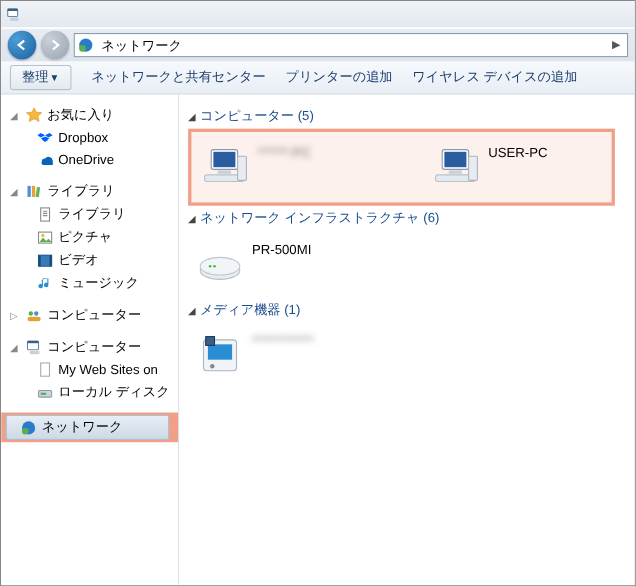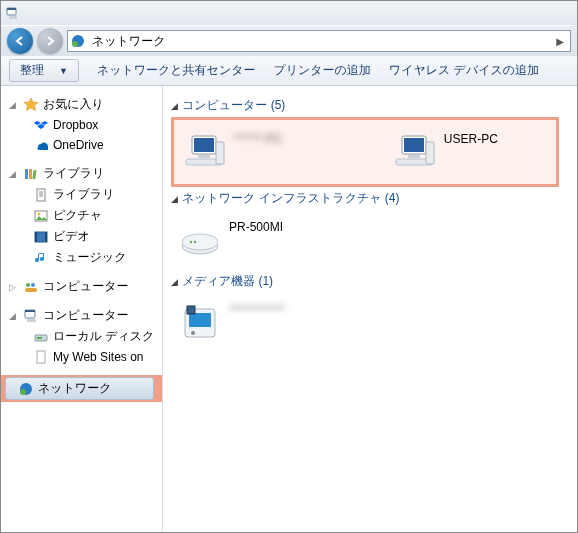--- a/index.html
+++ b/index.html
@@ -7,21 +7,21 @@
 .titlebar { height: 24px; background: linear-gradient(#f0f4f8, #e2e8ef); display: flex; align-items: center; padding: 0 4px; }
 .navbar { height: 31px; background: linear-gradient(#e8edf3, #dde4ec); display: flex; align-items: center; padding: 0 6px; gap: 4px; border-top: 1px solid #fff; }
 .nav-btn { width: 26px; height: 26px; border-radius: 50%; display: flex; align-items: center; justify-content: center; color: #fff; }
 .nav-back { background: radial-gradient(circle at 30% 30%, #4d9ed8, #1a5f9e); box-shadow: 0 1px 2px rgba(0,0,0,0.3); }
 .nav-fwd { background: radial-gradient(circle at 30% 30%, #c8d0d8, #9aa4ae); box-shadow: 0 1px 2px rgba(0,0,0,0.2); }
 .addressbar { flex: 1; height: 22px; background: #fff; border: 1px solid #8a9baa; display: flex; align-items: center; padding: 0 2px; gap: 6px; }
 .addr-icon { width: 16px; height: 16px; display: flex; align-items: center; justify-content: center; }
 .addr-text { flex: 1; color: #000; }
 .addr-chev { color: #555; font-size: 10px; padding: 0 4px; }
 .toolbar { height: 30px; background: linear-gradient(#f7f9fc, #e8eef5); border-bottom: 1px solid #c5cfd8; display: flex; align-items: center; padding: 0 8px; gap: 18px; }
-.tool-btn { background: linear-gradient(#f6f9fc, #e4e9ef); border: 1px solid #b8c2cc; border-radius: 3px; padding: 2px 10px; display: flex; align-items: center; gap: 15px; color: #1a3e6e; }
+.tool-btn { background: linear-gradient(#f6f9fc, #e4e9ef); border: 1px solid #b8c2cc; border-radius: 3px; padding: 2px 10px; display: flex; align-items: center; gap: 1px; color: #1a3e6e; }
 .tool-link { color: #1a3e6e; cursor: pointer; }
 .main { display: flex; height: calc(100% - 85px); }
 .sidebar { width: 162px; background: #fff; border-right: 1px solid #d6dde4; overflow: hidden; padding-top: 8px; }
 .content { flex: 1; background: #fff; padding: 8px 0 0 8px; overflow: auto; }
 .tree-group { margin-bottom: 8px; }
 .tree-hdr, .tree-item { display: flex; align-items: center; padding: 2px 0 2px 8px; gap: 4px; cursor: default; white-space: nowrap; }
 .tree-hdr .expander { font-size: 9px; color: #888; width: 10px; }
 .tree-item { padding-left: 32px; }
 .tree-item.sel { background: linear-gradient(#e6eef6, #cdd9e6); border: 1px solid #aebfcf; border-radius: 3px; margin: 0 4px; padding-left: 28px; }
 .highlight-nav { background: #f0a088; padding: 2px 4px 2px 0; }
@@ -188,33 +188,33 @@
               <rect x="2" y="2" width="10" height="8" rx="1" fill="#fff" stroke="#6b87a3"></rect>
               <rect x="2" y="2" width="10" height="2" fill="#3a5f86"></rect>
               <rect x="4" y="11" width="9" height="3" fill="#c8d0d8" rx="1"></rect>
             </svg>
           </span>
         <span>コンピューター</span>
       </div>
       <div class="tree-item">
         <span class="ico">
             <svg width="14" height="14">
+              <rect x="3" y="1" width="8" height="12" fill="#fff" stroke="#aaa"></rect>
+            </svg>
+          </span>
+        <span>My Web Sites on</span>
+      </div>
+      <div class="tree-item">
+        <span class="ico">
+            <svg width="14" height="14">
               <rect x="1" y="5" width="12" height="6" rx="1" fill="#ccd4dc" stroke="#8a9aaa"></rect>
               <rect x="3" y="7" width="5" height="2" fill="#5ab04a"></rect>
             </svg>
           </span>
         <span>ローカル ディスク</span>
-      </div>
-      <div class="tree-item">
-        <span class="ico">
-            <svg width="14" height="14">
-              <rect x="3" y="1" width="8" height="12" fill="#fff" stroke="#aaa"></rect>
-            </svg>
-          </span>
-        <span>My Web Sites on</span>
       </div>
     </div>
 
     <div class="tree-group highlight-nav">
       <div class="tree-hdr tree-item sel" style="padding-left:12px;">
         <span class="ico">
             <svg width="16" height="16">
               <circle cx="8" cy="8" r="6" fill="#2a7cc8"></circle>
               <circle cx="5" cy="11" r="3" fill="#5ab04a"></circle>
             </svg>
@@ -255,21 +255,21 @@
                 <rect x="32" y="10" width="8" height="22" rx="1" fill="#e8ecf1" stroke="#aab4be"></rect>
               </svg>
           </span>
           <span class="item-label">USER-PC</span>
         </div>
       </div>
     </div>
 
     <div class="section-hdr">
       <span class="arrow">◢</span>
-      <span>ネットワーク インフラストラクチャ (4)</span>
+      <span>ネットワーク インフラストラクチャ (6)</span>
     </div>
     <div class="items-row">
       <div class="item">
         <span class="item-big-ico">
           <svg width="42" height="40">
               <ellipse cx="21" cy="26" rx="18" ry="8" fill="#e8ecf1" stroke="#b8c2cc"></ellipse>
               <ellipse cx="21" cy="22" rx="18" ry="8" fill="#f2f5f8" stroke="#c0c8d0"></ellipse>
               <circle cx="12" cy="22" r="1.2" fill="#5ab04a"></circle>
               <circle cx="16" cy="22" r="1.2" fill="#5ab04a"></circle>
             </svg>

